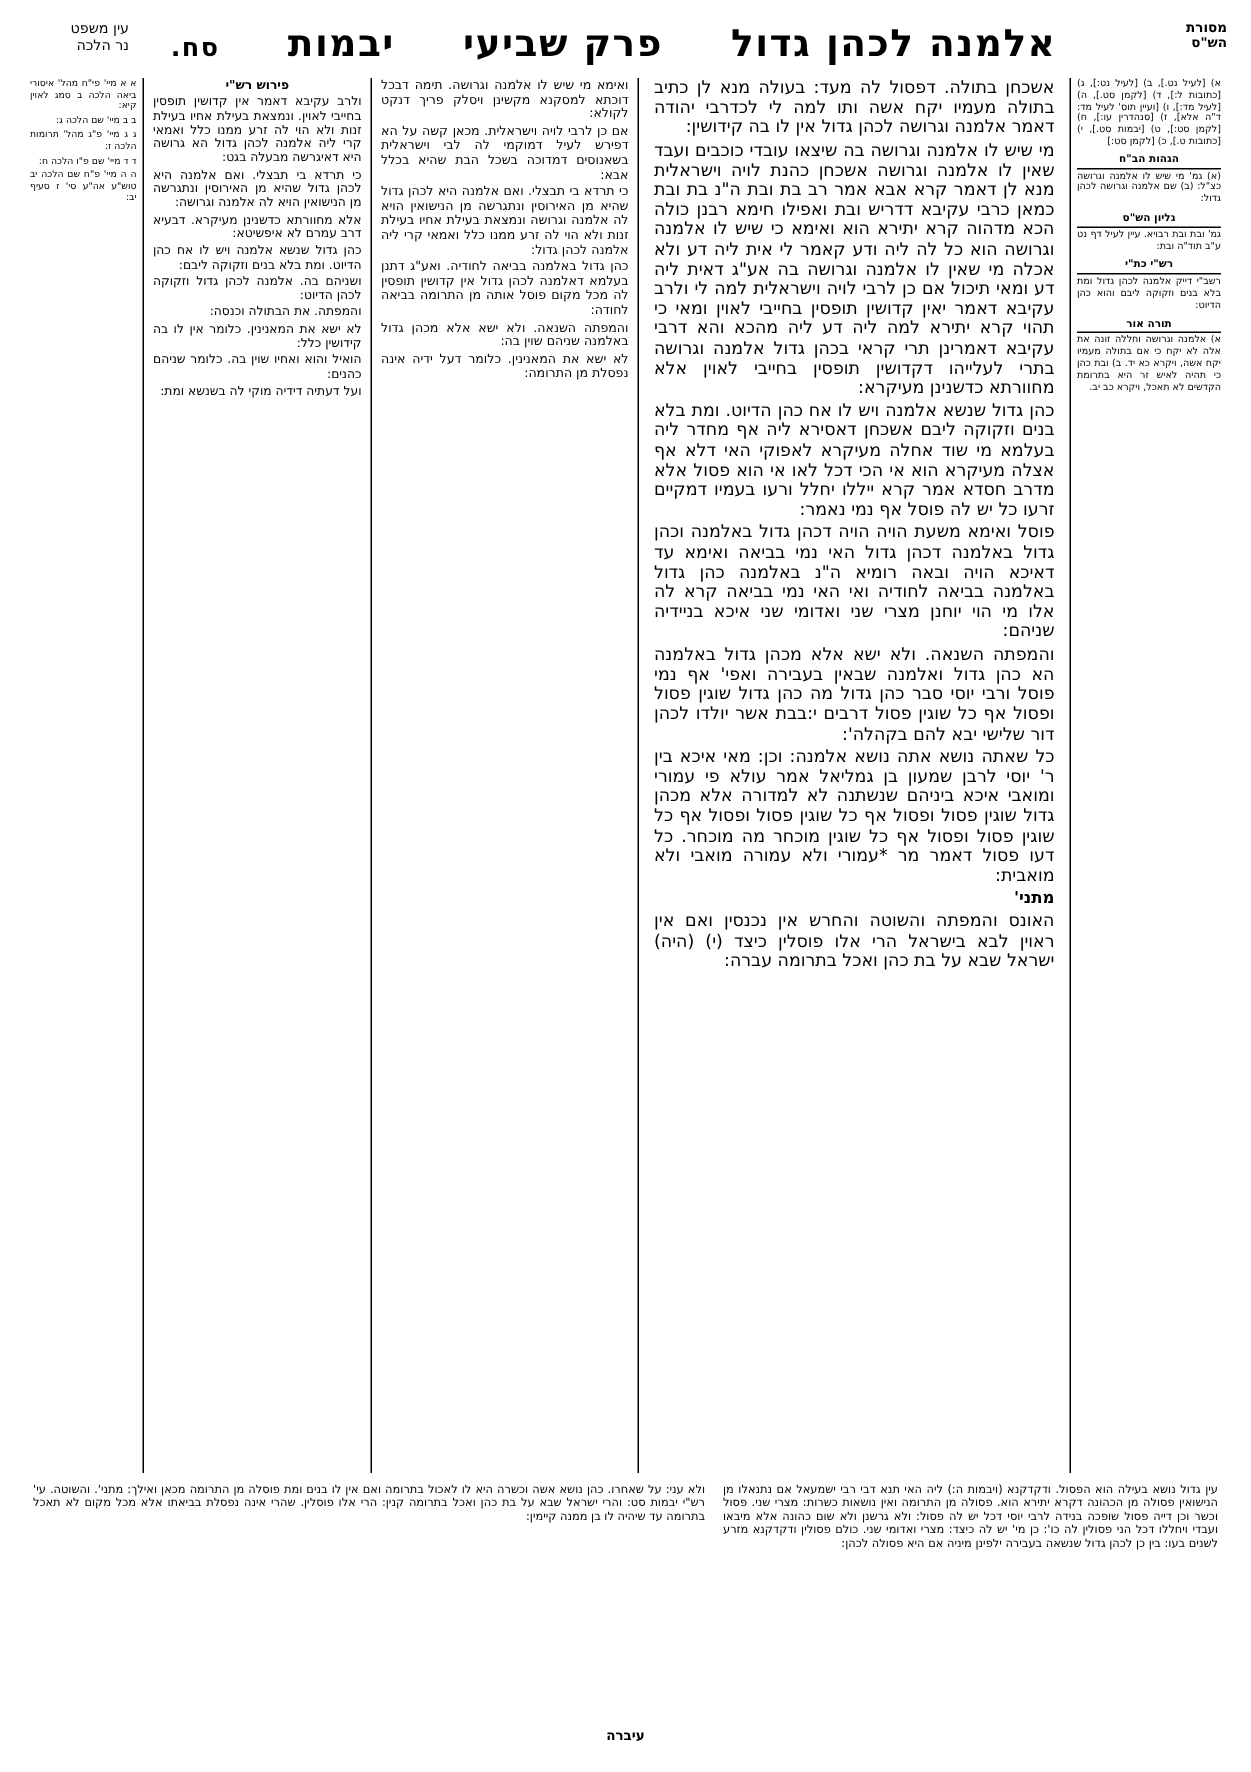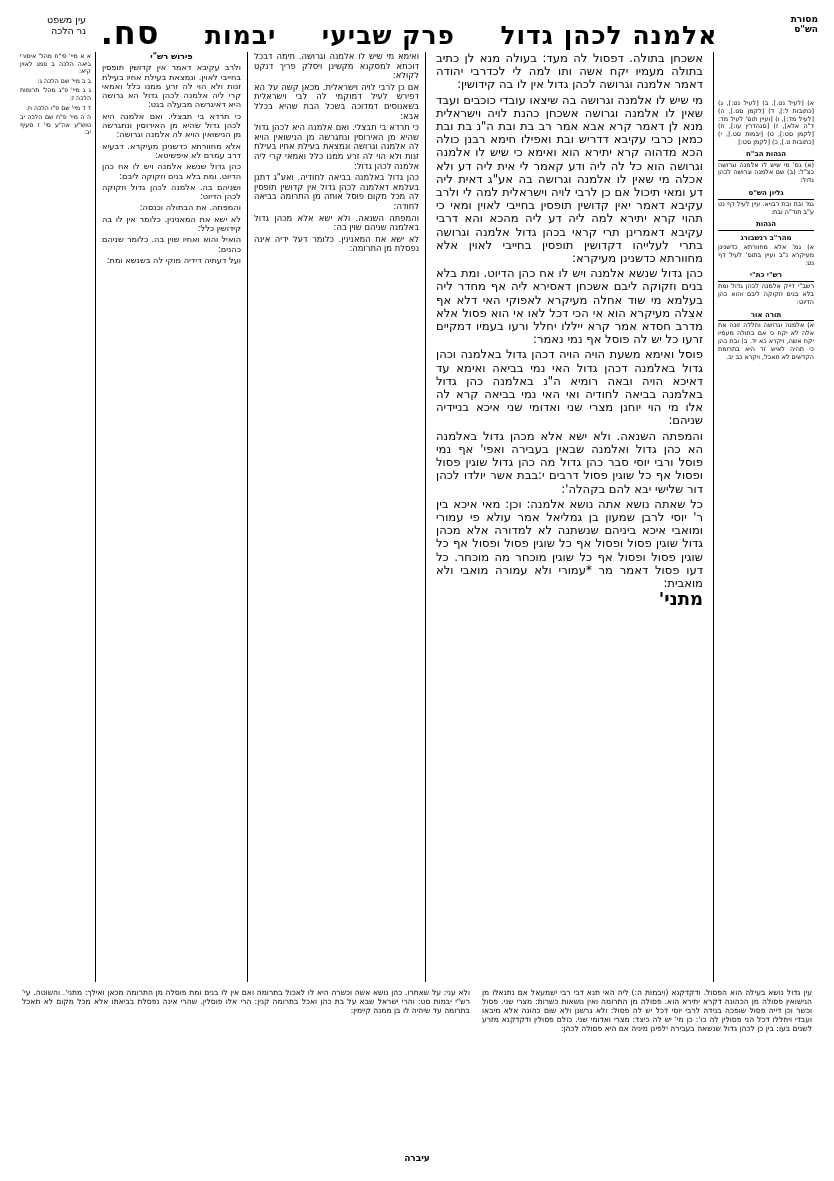--- a/index.html
+++ b/index.html
@@ -33,21 +33,21 @@
     font-size:9px;line-height:10px;text-align:right;
     width:86px;font-weight:bold;letter-spacing:0px;
   }
   .masoret-title span{display:block;}
   .big-title{
     font-size:25px;font-weight:bold;letter-spacing:1px;
     white-space:nowrap;
   }
   .big-title .gap{display:inline-block;width:26px;}
   .folio{
-    font-size:32px;font-weight:bold;
+    font-size:17px;font-weight:bold;
   }
   .ein-mishpat-head{
     font-size:9.5px;line-height:11px;text-align:right;width:70px;font-weight:normal;
   }
   .ein-mishpat-head span{display:block;}
 
   
   .body{
     display:flex;flex-direction:row;
     align-items:stretch;
@@ -79,25 +79,24 @@
   .col-tosafot{
     width:178px;padding:0 6px;
     font-size:8.4px;line-height:9.6px;
     text-align:justify;
   }
   
   .col-notes{
     width:104px;padding:0 4px;
     font-size:6.4px;line-height:7.8px;
     text-align:justify;
-    margin-top:48px;
   }
 
   .bigword{font-weight:bold;}
-  .gemara .bigword{font-size:18px;}
+  .gemara .bigword{font-size:11px;}
   .tiny-head{font-weight:bold;text-align:center;display:block;margin:4px 0 1px;font-size:7px;}
   .tiny-head.rule{border-bottom:1px solid #000;padding-bottom:1px;}
   p{margin:0 0 2px 0;}
   .note-sec{margin-bottom:5px;}
   .center{text-align:center;}
 
   
   .bottom{
     margin-top:6px;
     border-top:0;
@@ -156,45 +155,41 @@
       <div class="note-sec">
         <span class="tiny-head rule">הגהות הב"ח</span>
         <p>(א) גמ' מי שיש לו אלמנה וגרושה כצ"ל: (ב) שם אלמנה וגרושה לכהן גדול:</p>
       </div>
 
       <div class="note-sec">
         <span class="tiny-head rule">גליון הש"ס</span>
         <p>גמ' ובת ובת רבויא. עיין לעיל דף נט ע"ב תוד"ה ובת:</p>
       </div>
 
-      <div class="note-sec">
-        <span class="tiny-head rule">הגהות</span>
-        <span class="tiny-head">מהר"ב רנשבורג</span>
-        <p>א) גמ' אלא מחוורתא כדשנינן מעיקרא נ"ב ועיין בתוס' לעיל דף נט:</p>
-      </div>
 
       <div class="note-sec">
         <span class="tiny-head rule">רש"י כת"י</span>
         <p>רשב"י דייק אלמנה לכהן גדול ומת בלא בנים וזקוקה ליבם והוא כהן הדיוט:</p>
       </div>
 
       <div class="note-sec">
         <span class="tiny-head rule">תורה אור</span>
         <p>א) אלמנה וגרושה וחללה זונה את אלה לא יקח כי אם בתולה מעמיו יקח אשה, ויקרא כא יד. ב) ובת כהן כי תהיה לאיש זר היא בתרומת הקדשים לא תאכל, ויקרא כב יב.</p>
       </div>
     </div>
 
     <div class="col col-gemara gemara vsep">
       <p>אשכחן בתולה. דפסול לה מעד: בעולה מנא לן כתיב בתולה מעמיו יקח אשה ותו למה לי לכדרבי יהודה דאמר אלמנה וגרושה לכהן גדול אין לו בה קידושין:</p>
       <p>מי שיש לו אלמנה וגרושה בה שיצאו עובדי כוכבים ועבד שאין לו אלמנה וגרושה אשכחן כהנת לויה וישראלית מנא לן דאמר קרא אבא אמר רב בת ובת ה"נ בת ובת כמאן כרבי עקיבא דדריש ובת ואפילו חימא רבנן כולה הכא מדהוה קרא יתירא הוא ואימא כי שיש לו אלמנה וגרושה הוא כל לה ליה ודע קאמר לי אית ליה דע ולא אכלה מי שאין לו אלמנה וגרושה בה אע"ג דאית ליה דע ומאי תיכול אם כן לרבי לויה וישראלית למה לי ולרב עקיבא דאמר יאין קדושין תופסין בחייבי לאוין ומאי כי תהוי קרא יתירא למה ליה דע ליה מהכא והא דרבי עקיבא דאמרינן תרי קראי בכהן גדול אלמנה וגרושה בתרי לעלייהו דקדושין תופסין בחייבי לאוין אלא מחוורתא כדשנינן מעיקרא:</p>
       <p>כהן גדול שנשא אלמנה ויש לו אח כהן הדיוט. ומת בלא בנים וזקוקה ליבם אשכחן דאסירא ליה אף מחדר ליה בעלמא מי שוד אחלה מעיקרא לאפוקי האי דלא אף אצלה מעיקרא הוא אי הכי דכל לאו אי הוא פסול אלא מדרב חסדא אמר קרא ייללו יחלל ורעו בעמיו דמקיים זרעו כל יש לה פוסל אף נמי נאמר:</p>
       <p>פוסל ואימא משעת הויה הויה דכהן גדול באלמנה וכהן גדול באלמנה דכהן גדול האי נמי בביאה ואימא עד דאיכא הויה ובאה רומיא ה"נ באלמנה כהן גדול באלמנה בביאה לחודיה ואי האי נמי בביאה קרא לה אלו מי הוי יוחנן מצרי שני ואדומי שני איכא בניידיה שניהם:</p>
       <p>והמפתה השנאה. ולא ישא אלא מכהן גדול באלמנה הא כהן גדול ואלמנה שבאין בעבירה ואפי' אף נמי פוסל ורבי יוסי סבר כהן גדול מה כהן גדול שוגין פסול ופסול אף כל שוגין פסול דרבים י:בבת אשר יולדו לכהן דור שלישי יבא להם בקהלה':</p>
       <p>כל שאתה נושא אתה נושא אלמנה: וכן: מאי איכא בין ר' יוסי לרבן שמעון בן גמליאל אמר עולא פי עמורי ומואבי איכא ביניהם שנשתנה לא למדורה אלא מכהן גדול שוגין פסול ופסול אף כל שוגין פסול ופסול אף כל שוגין פסול ופסול אף כל שוגין מוכחר מה מוכחר. כל דעו פסול דאמר מר *עמורי ולא עמורה מואבי ולא מואבית:</p>
       <p class="bigword">מתני'</p>
+      <p>האונס והמפתה והשוטה והחרש אין נכנסין ואם אין ראוין לבא בישראל הרי אלו פוסלין כיצד (י) (היה) ישראל שבא על בת כהן ואכל בתרומה עברה:</p>
     </div>
 
     <div class="col col-tosafot vsep">
       <p>ואימא מי שיש לו אלמנה וגרושה. תימה דבכל דוכתא למסקנא מקשינן ויסלק פריך דנקט לקולא:</p>
       <p>אם כן לרבי לויה וישראלית. מכאן קשה על הא דפירש לעיל דמוקמי לה לבי וישראלית בשאנוסים דמדוכה בשכל הבת שהיא בכלל אבא:</p>
       <p>כי תרדא בי תבצלי. ואם אלמנה היא לכהן גדול שהיא מן האירוסין ונתגרשה מן הנישואין הויא לה אלמנה וגרושה ונמצאת בעילת אחיו בעילת זנות ולא הוי לה זרע ממנו כלל ואמאי קרי ליה אלמנה לכהן גדול:</p>
       <p>כהן גדול באלמנה בביאה לחודיה. ואע"ג דתנן בעלמא דאלמנה לכהן גדול אין קדושין תופסין לה מכל מקום פוסל אותה מן התרומה בביאה לחודה:</p>
       <p>והמפתה השנאה. ולא ישא אלא מכהן גדול באלמנה שניהם שוין בה:</p>
       <p>לא ישא את המאנינין. כלומר דעל ידיה אינה נפסלת מן התרומה:</p>
     </div>

